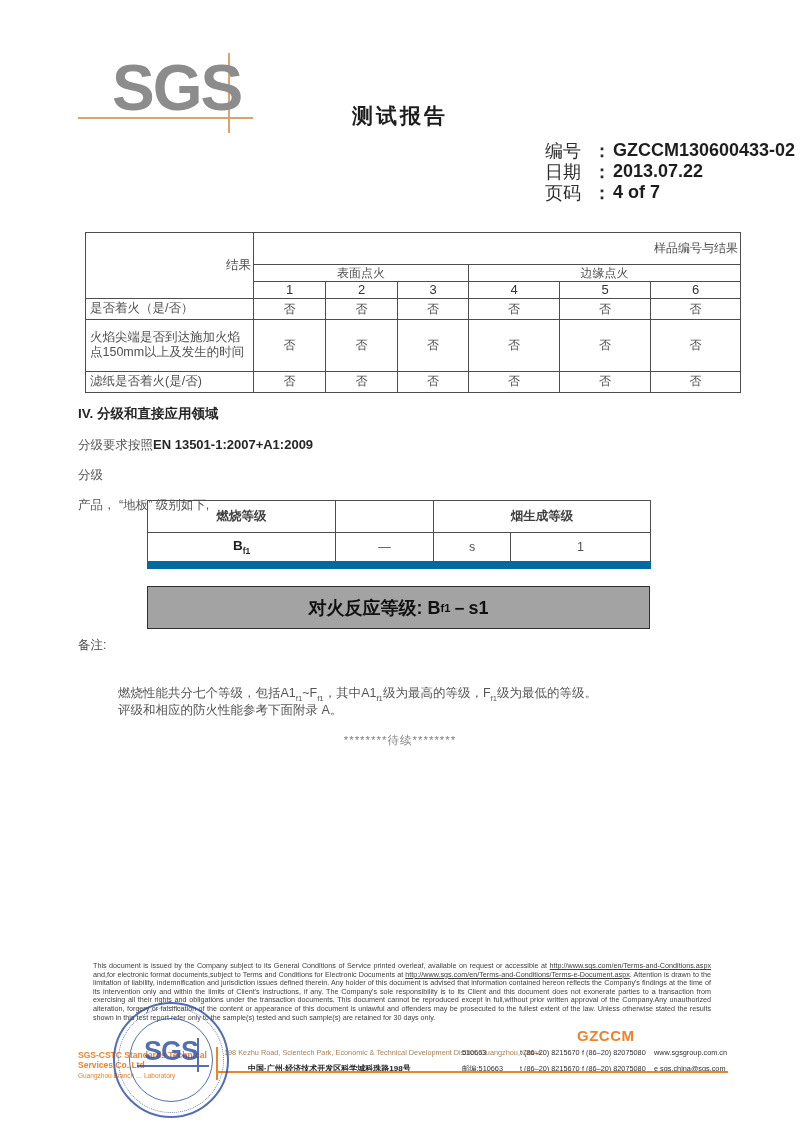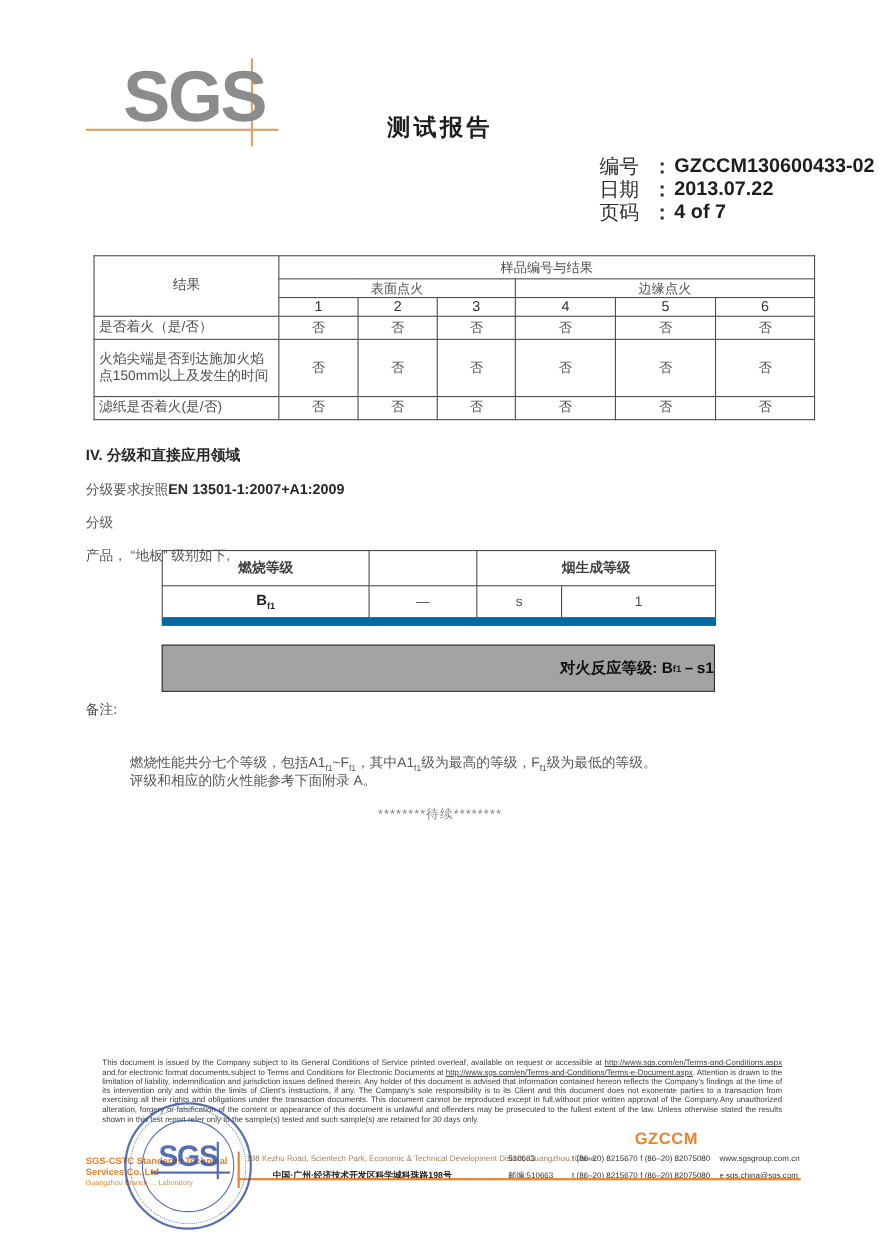--- a/index.html
+++ b/index.html
@@ -19,21 +19,21 @@
   .info-row{ display:flex; height:21px; align-items:center; }
   .info-label{ width:46px; }
   .info-colon{ width:22px; text-align:center; font-weight:bold; }
   .info-value{ font-weight:bold; color:#1d1d1d; white-space:nowrap; }
 
   
   table{ border-collapse:collapse; table-layout:fixed; }
   .results-table{ position:absolute; left:85px; top:232px; width:655px; font-size:12px; color:#4f4f4f; }
   .results-table th,.results-table td{ border:1px solid #4d4d4d; text-align:center; font-weight:normal; padding:0 2px; line-height:1.25; }
   .results-table .corner{ font-size:12.5px; }
-  .results-table tr.hr1 th{ height:21px; }
+  .results-table tr.hr1 th{ height:32px;text-align:right; }
   .results-table tr.hr2 th{ height:17px; }
   .results-table tr.hr3 th{ height:17px; color:#333; font-size:13px; }
   .results-table tr.br1 td{ height:18px; }
   .results-table tr.br2 td{ height:52px; }
   .results-table tr.br3 td{ height:20px; }
   .results-table td.rlabel{ text-align:left; padding:2px 4px; font-size:12.5px; }
 
   
   .sec4{ position:absolute; left:78px; top:405px; width:600px; color:#555; font-size:12.5px; }
   .sec4-heading{ font-size:13.5px; font-weight:bold; color:#262626; }
@@ -43,21 +43,21 @@
   .sec4-product{ margin-top:13px; }
 
   
   .class-table{ position:absolute; left:147px; top:500px; width:503px; font-size:12.5px; color:#4f4f4f; border-bottom:8px solid #0369a1; }
   .class-table th,.class-table td{ border:1px solid #4d4d4d; text-align:center; height:32px; }
   .class-table th{ font-weight:bold; color:#3f3f3f; }
   .class-table td.bval{ font-weight:bold; color:#1e1e1e; font-size:13.5px; }
   sub{ font-size:0.62em; }
 
   
-  .banner{ position:absolute; left:147px; top:586px; width:503px; height:43px; background:#a3a3a3; border:1.5px solid #2f2f2f; display:flex; align-items:center; justify-content:flex-end; font-size:14px; font-weight:bold; color:#101010; }
+  .banner{ position:absolute; left:147px; top:586px; width:503px; height:43px; background:#a3a3a3; border:1.5px solid #2f2f2f; display:flex; align-items:center; justify-content:center; font-size:18px; font-weight:bold; color:#101010; }
 
   
   .remarks-label{ position:absolute; left:78px; top:637px; font-size:12.5px; color:#4a4a4a; }
   .remark-1{ position:absolute; left:118px; top:660px; font-size:12.5px; color:#555;margin-top:42px; }
   .remark-2{ position:absolute; left:118px; top:685px; font-size:12.5px; color:#555; }
 
   .continuation{ position:absolute; left:0; top:733px; width:800px; text-align:center; font-size:11.5px; color:#828282; letter-spacing:1px; }
 
   
   .legal{ position:absolute; left:93px; top:962px; width:618px; font-size:7.2px; line-height:8.6px; color:#3d3d3d; text-align:justify; }

